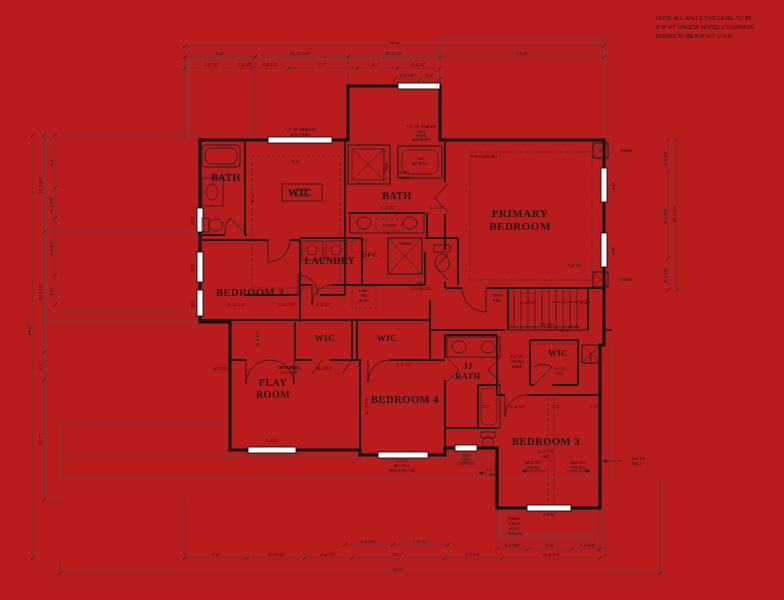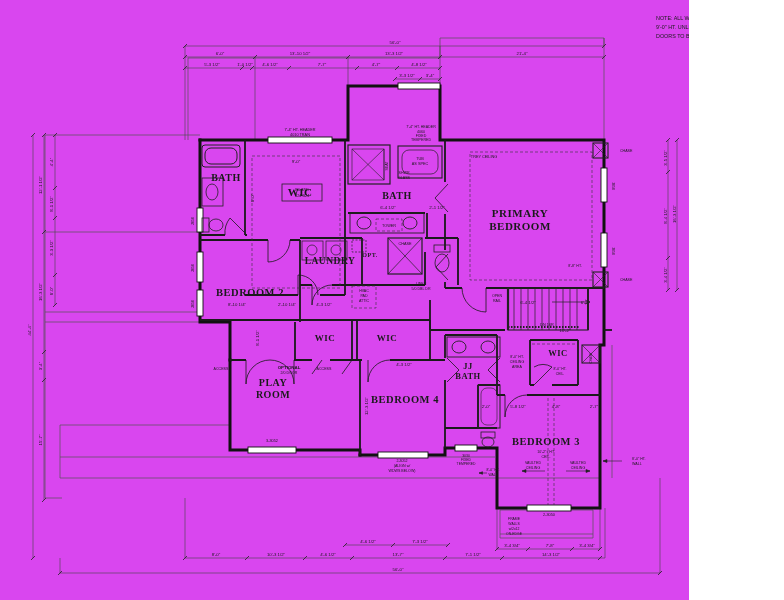--- a/index.html
+++ b/index.html
@@ -1,16 +1,16 @@
 <!DOCTYPE html>
 <html><head>
 <meta charset="utf-8">
 <style>
   html,body{margin:0;padding:0;background:#ffffff;}
-  .page{width:689px;height:600px;background:#d946ef;position:relative;overflow:hidden;}
+  .page{width:784px;height:600px;background:#b91c1c;position:relative;overflow:hidden;}
   svg{display:block;}
   text{fill:#1a1a1a;}
   .room{font-family:"Liberation Serif",serif;font-weight:bold;letter-spacing:.5px;}
   .tiny{font-family:"Liberation Sans",sans-serif;}
   .dim{font-family:"Liberation Sans",sans-serif;fill:#222;}
   .notetxt{font-family:"Liberation Sans",sans-serif;fill:#111;}
 </style>
 </head>
 <body>
 

